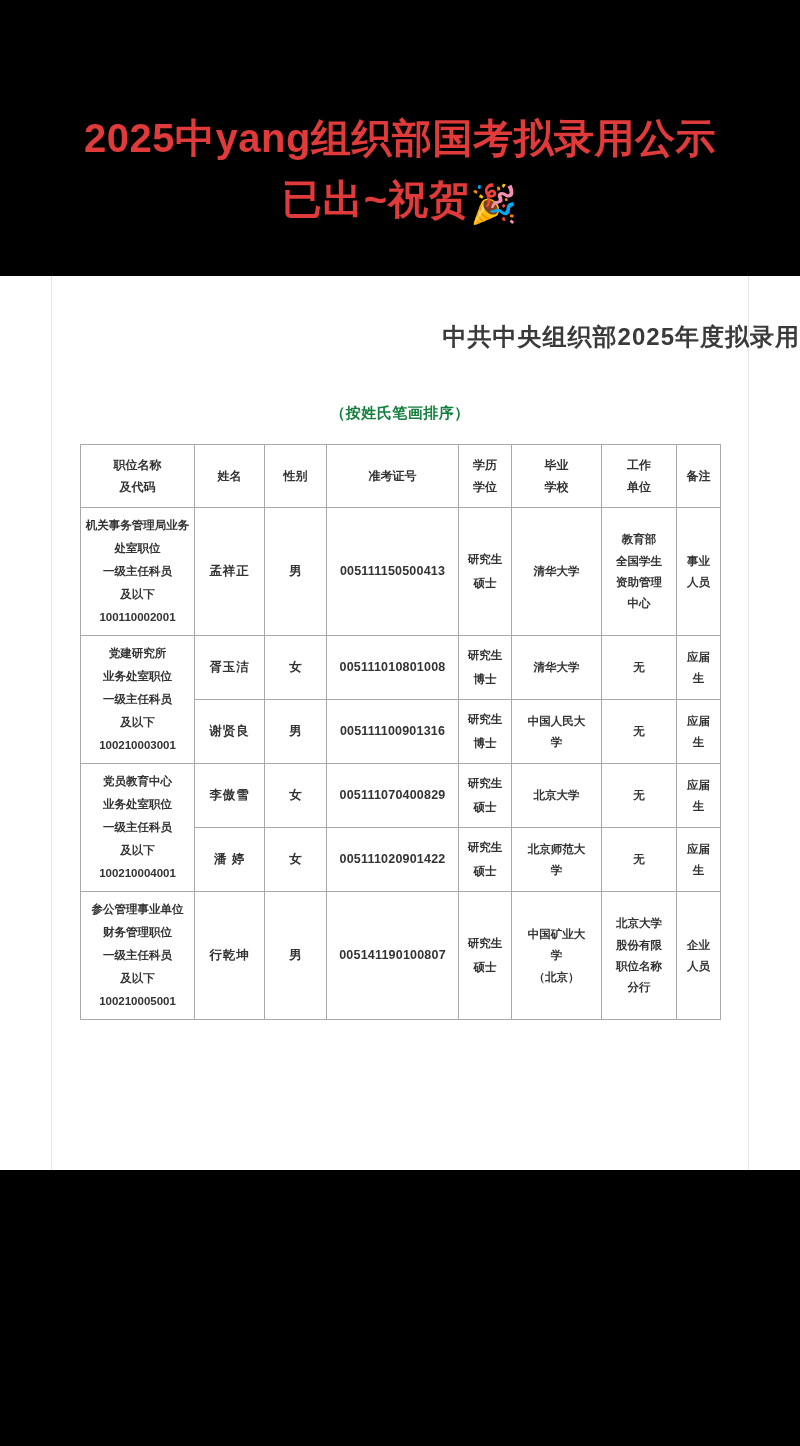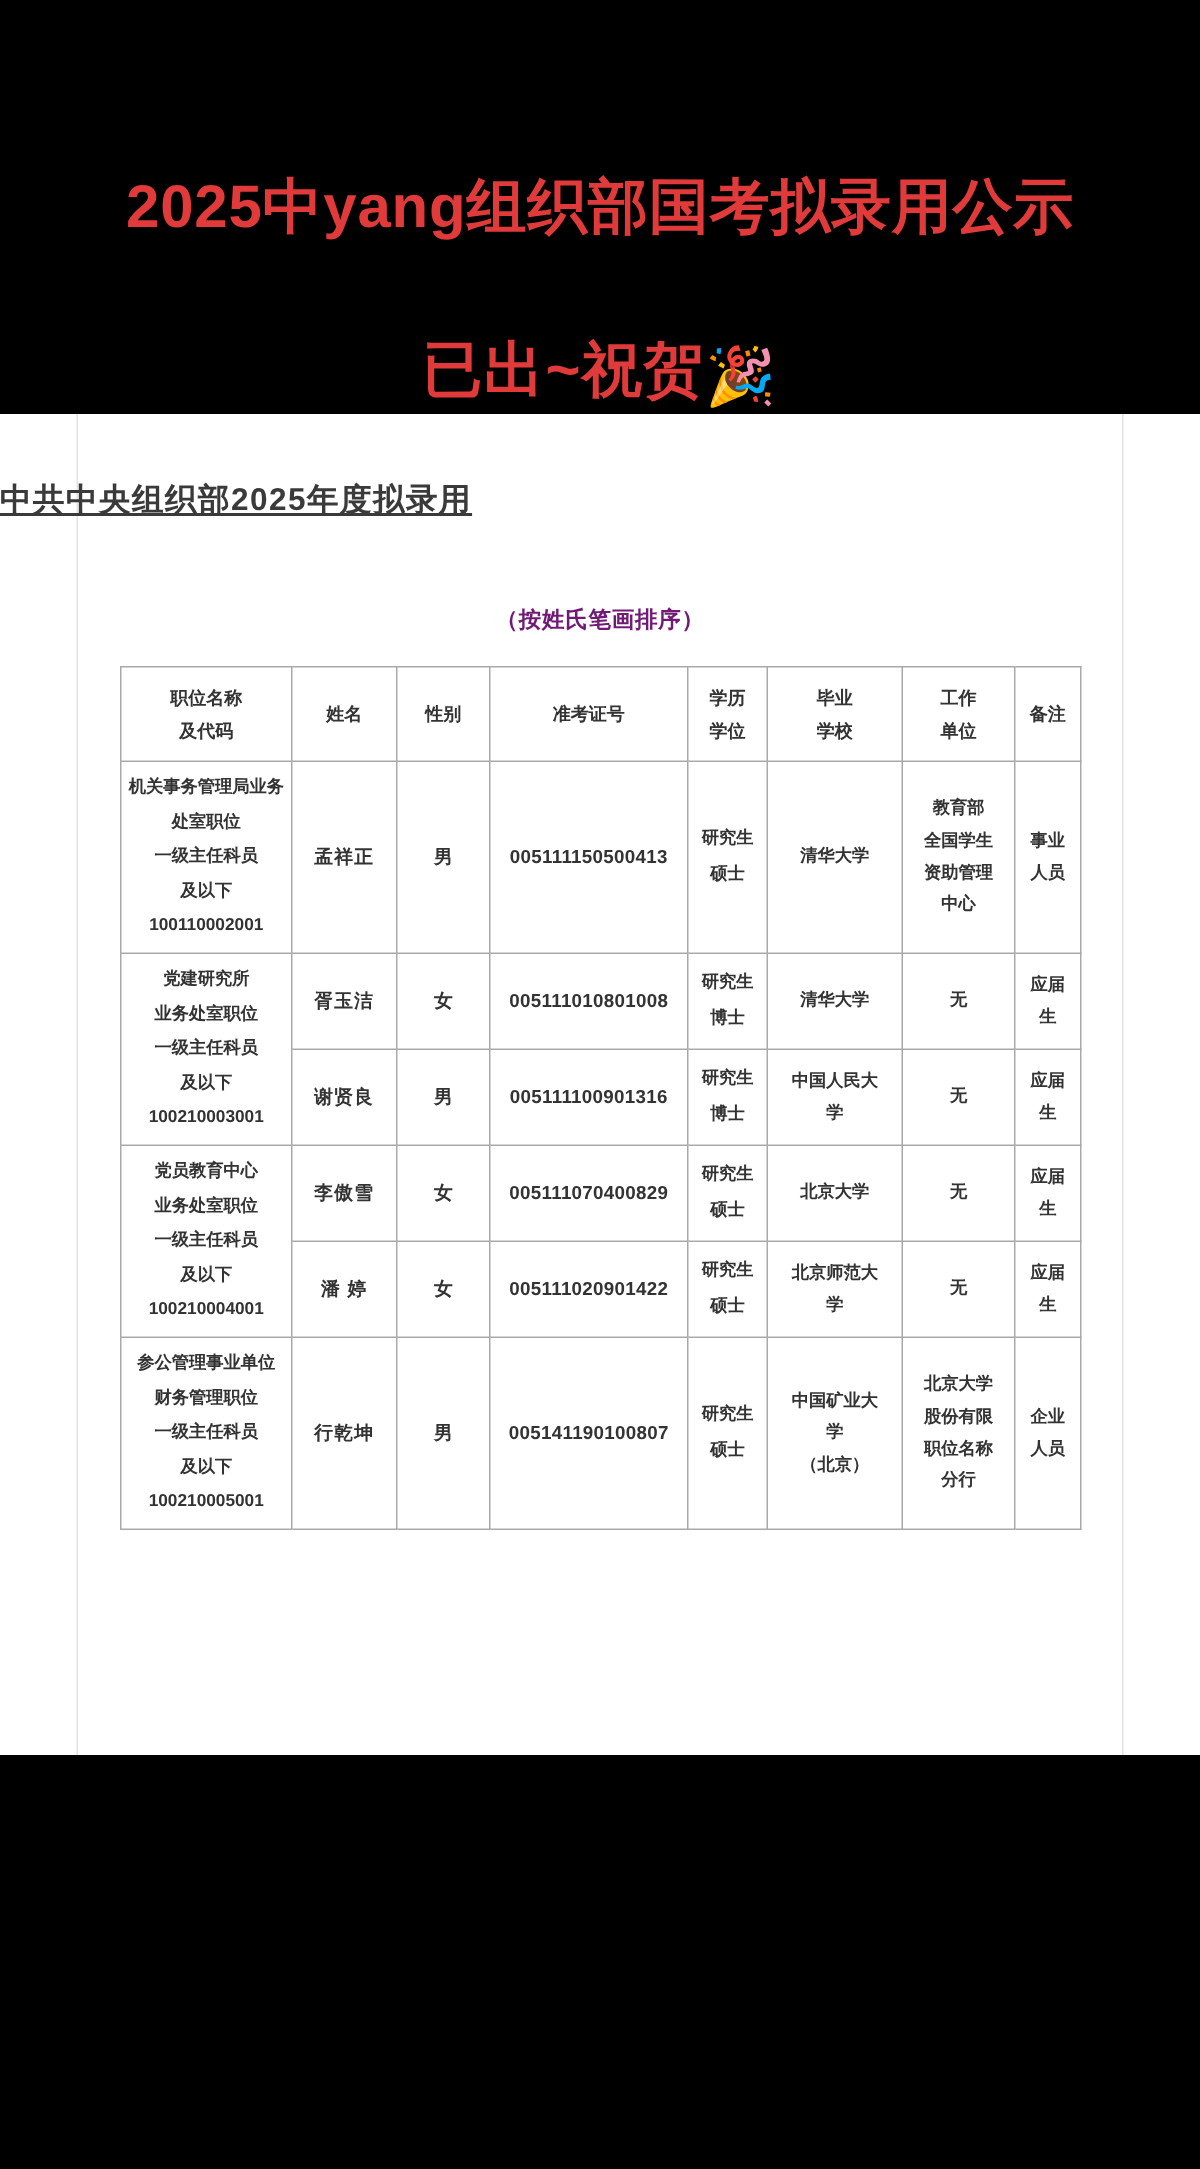--- a/index.html
+++ b/index.html
@@ -34,21 +34,20 @@
     color: #e03a3a;
     font-size: 40px;
     font-weight: 700;
     line-height: 1.52;
     letter-spacing: 0.5px;
     text-align: center;
     white-space: nowrap;
   }
   .banner-line.second {
     letter-spacing: 1px;
-    margin-top: 48px;
   }
   .party-emoji {
     font-size: 38px;
     vertical-align: -4px;
   }
 
   
   .page {
     position: absolute;
     left: 0;
@@ -66,35 +65,34 @@
     background: #e4e4e4;
   }
   .page-rule.left  { left: 51px; }
   .page-rule.right { left: 748px; }
 
   .doc-title {
     position: absolute;
     left: 0;
     right: 0;
     top: 38px;
-    text-align: left;
+    text-align: right;
     color: #3a3a3a;
-    font-size: 21px;
+    font-size: 24px;
     font-weight: 600;
     line-height: 1.92;
     letter-spacing: 1px;
-    text-decoration: underline;
   }
   .doc-subtitle {
     position: absolute;
     left: 0;
     right: 0;
     top: 128px;
     text-align: center;
-    color: #701a75;
+    color: #15803d;
     font-size: 15px;
     font-weight: 600;
     letter-spacing: 0.5px;
   }
 
   
   .roster {
     position: absolute;
     left: 80px;
     top: 168px;

